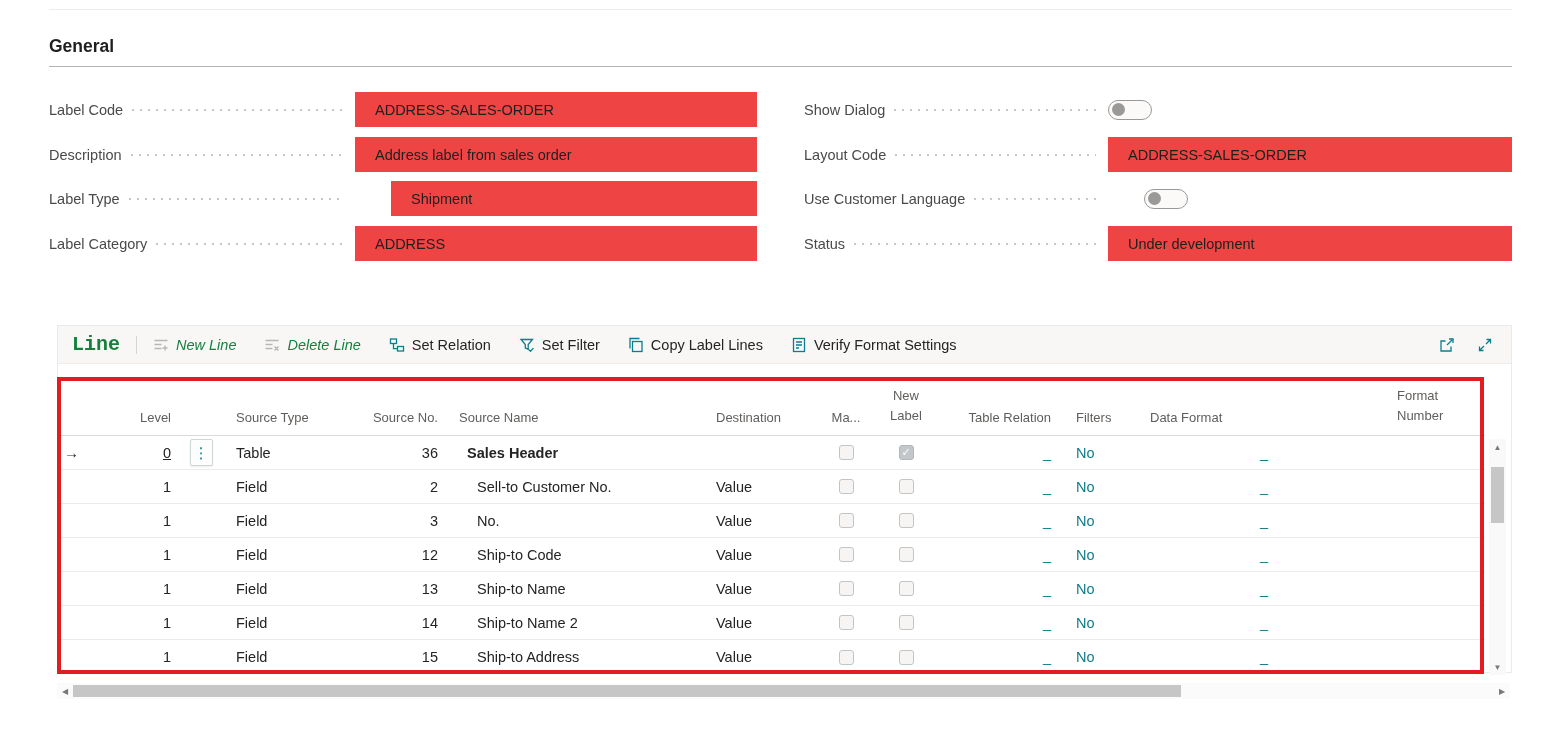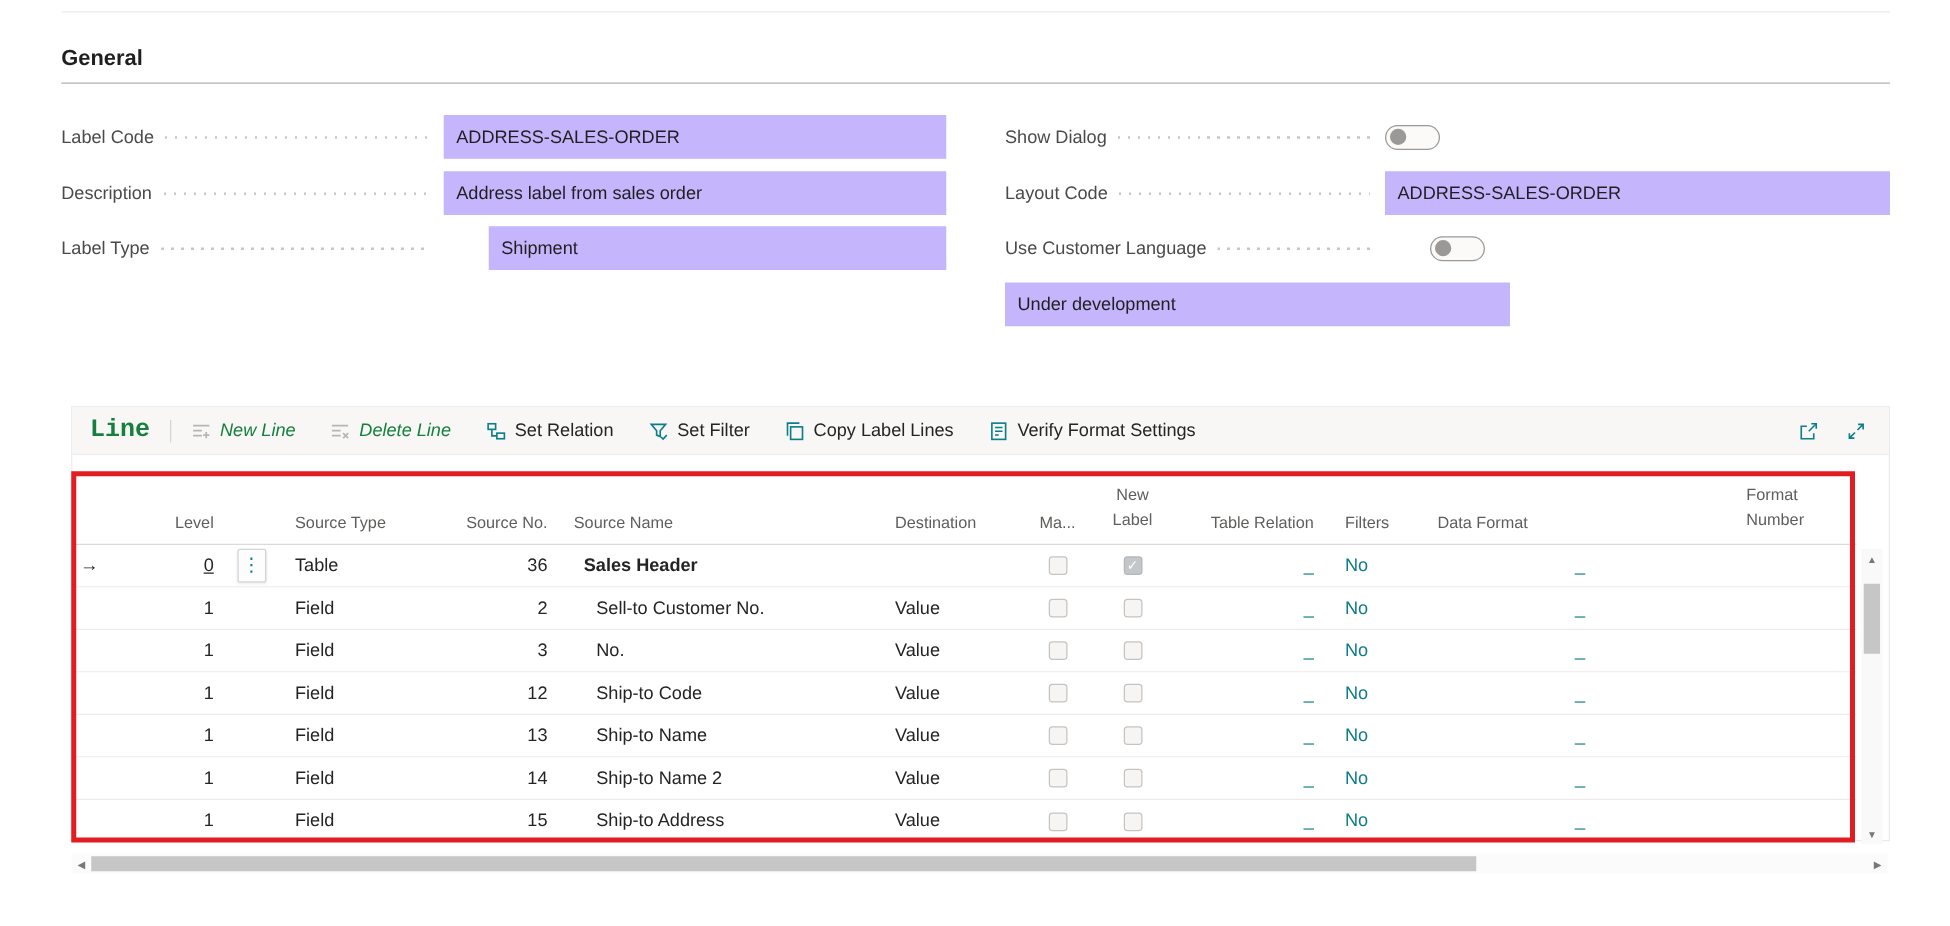--- a/index.html
+++ b/index.html
@@ -16,22 +16,22 @@
 
   .form-left  { position: absolute; left: 49px;  top: 92px; width: 708px; height: 170px; }
   .form-right { position: absolute; left: 804px; top: 92px; width: 708px; height: 170px; }
   .frow { position: absolute; left: 0; display: flex; align-items: center; height: 35px; width: 100%; }
   .frow.r0 { top: 0; } .frow.r1 { top: 45px; } .frow.r2 { top: 89px; gap: 36px; } .frow.r3 { top: 134px; }
   .lblcell { width: 306px; display: flex; align-items: center; flex: none; }
   .form-right .lblcell { width: 304px; }
   .flabel { font-size: 14.5px; color: #4a4a4a; white-space: nowrap; }
   .leader { flex: 1; height: 2px; margin: 0 12px 0 9px;
     background-image: repeating-linear-gradient(to right, #c9c7c5 0 2px, transparent 2px 8px); }
-  .finput { width: 402px; height: 35px; background: #c4b5fd; display: flex; align-items: center;
-    padding: 0 10px; font-size: 14.5px; color: #1f1f1f; text-align: right; }
+  .finput { width: 402px; height: 35px; background: #ef4444; display: flex; align-items: center;
+    padding: 0 20px; font-size: 14.5px; color: #1f1f1f; text-align: right; }
   .form-right .finput { width: 404px; }
   .toggle { position: relative; width: 44px; height: 20px; border: 1px solid #9b9997; border-radius: 10px;
     background: #fbfaf9; flex: none; cursor: pointer; }
   .toggle::after { content: ""; position: absolute; left: 3px; top: 2.5px; width: 13px; height: 13px;
     border-radius: 50%; background: #9b9997; }
 
   
   .lines-card { position: absolute; left: 57px; top: 325px; width: 1455px; height: 348px;
     border: 1px solid #eceae8; background: #fff; }
   .toolbar { display: flex; align-items: center; height: 38px; background: #f8f7f6;
@@ -129,20 +129,27 @@
         </div>
       <div class="finput">Address label from sales order</div>
     </div>
     <div class="frow r2">
       <div class="lblcell">
           <span class="flabel">Label Type</span>
           <span class="leader"></span>
         </div>
       <div class="finput">Shipment</div>
     </div>
+    <div class="frow r3">
+      <div class="lblcell">
+          <span class="flabel">Label Category</span>
+          <span class="leader"></span>
+        </div>
+      <div class="finput">ADDRESS</div>
+    </div>
   </div>
 
   <div class="form-right">
     <div class="frow r0">
       <div class="lblcell">
           <span class="flabel">Show Dialog</span>
           <span class="leader"></span>
         </div>
       <div class="toggle" data-state="off"></div>
     </div>
@@ -154,20 +161,24 @@
       <div class="finput">ADDRESS-SALES-ORDER</div>
     </div>
     <div class="frow r2">
       <div class="lblcell">
           <span class="flabel">Use Customer Language</span>
           <span class="leader"></span>
         </div>
       <div class="toggle" data-state="off"></div>
     </div>
     <div class="frow r3">
+      <div class="lblcell">
+          <span class="flabel">Status</span>
+          <span class="leader"></span>
+        </div>
       <div class="finput">Under development</div>
     </div>
   </div>
 
   <div class="lines-card">
     <div class="toolbar">
       <span class="part-title">Line</span>
       <span class="tsep"></span>
 
       <button class="tbtn disabled">

